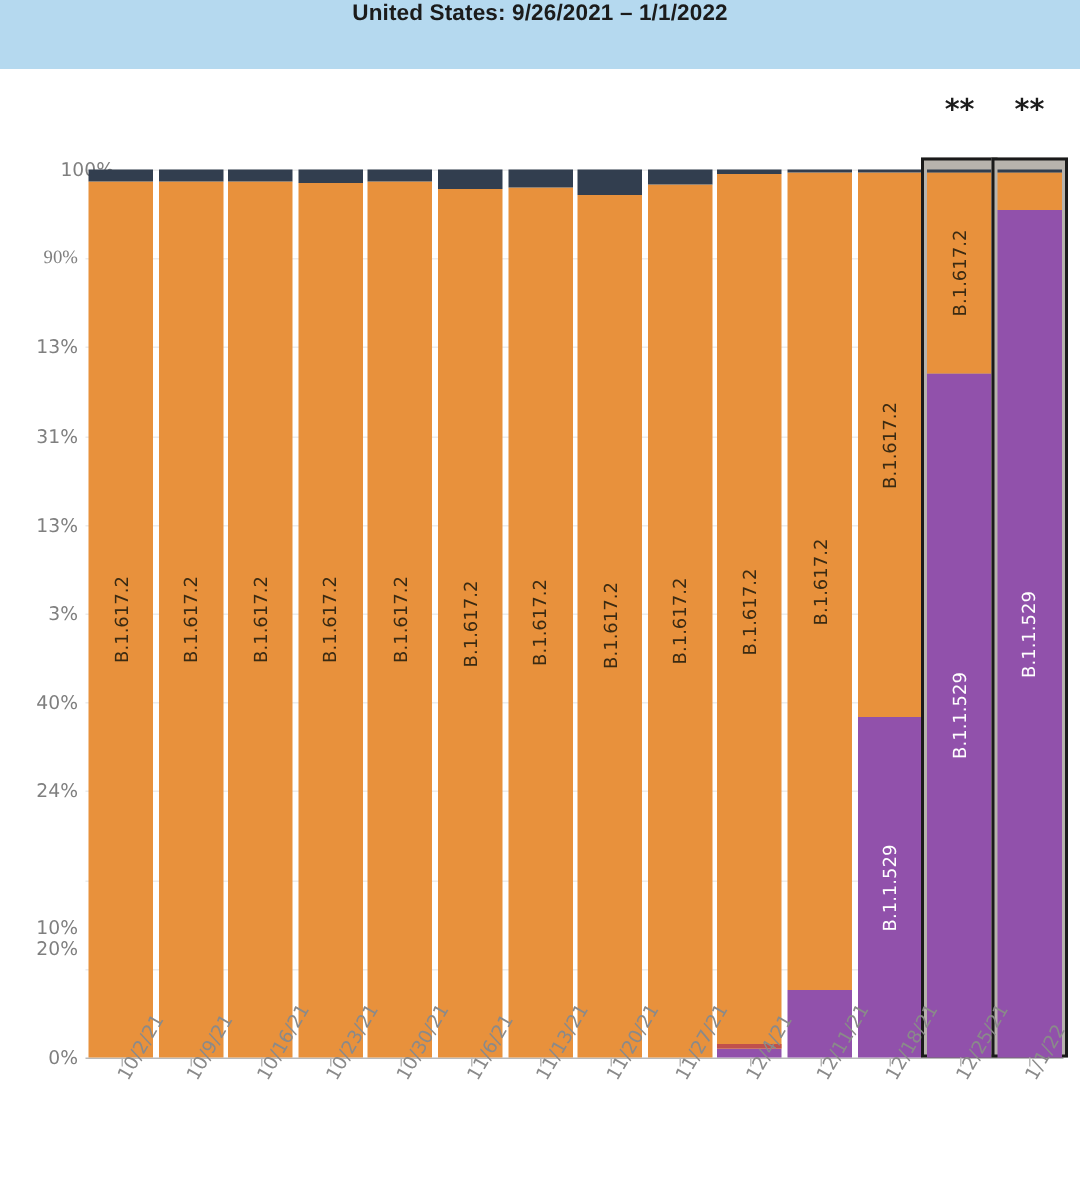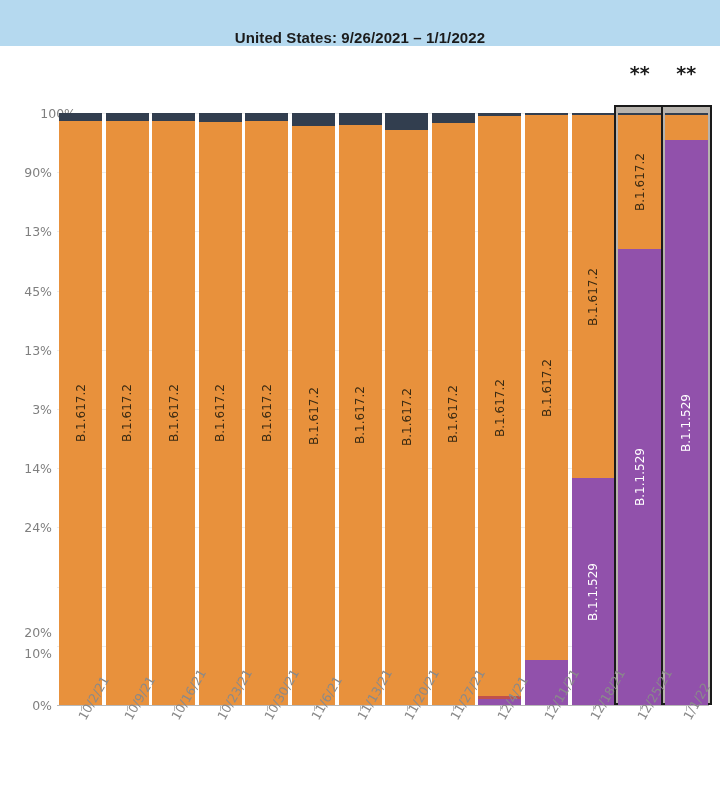--- a/index.html
+++ b/index.html
@@ -20,21 +20,21 @@
     height: 785px;
   }
   
   #title-bar {
     position: absolute;
     left: 0; top: 0;
     width: 720px;
     height: 46px;
     background: #b5d9ef;
     display: flex;
-    align-items: flex-end;
+    align-items: flex-start;
     justify-content: center;
   }
   #title-text {
     font-size: 15px;
     font-weight: bold;
     color: #1b1b1b;
     letter-spacing: 0.1px;
     font-family: "Liberation Sans", sans-serif;
   }
   
@@ -144,29 +144,29 @@
         <div class="gridline" style="top: 422.2px;"></div>
         <div class="gridline" style="top: 363px;"></div>
         <div class="gridline" style="top: 303.8px;"></div>
         <div class="gridline" style="top: 244.6px;"></div>
         <div class="gridline" style="top: 185.4px;"></div>
         <div class="gridline" style="top: 126.2px;"></div>
         <div class="gridline" style="top: 67px;"></div>
       </div>
     <div id="yticks">
         <div class="ytick" style="top: 659px;">0%</div>
-        <div class="ytick" style="top: 607px;">10%</div>
+        <div class="ytick" style="top: 572px;">10%</div>
         <div class="ytick" style="top: 540.6px; margin-top: 45px;">20%</div>
         <div class="ytick" style="top: 481.4px;">24%</div>
-        <div class="ytick" style="top: 422.2px;">14%</div>
+        <div class="ytick" style="top: 422.2px;">40%</div>
         <div class="ytick" style="top: 363px;">3%</div>
         <div class="ytick" style="top: 303.8px;">13%</div>
-        <div class="ytick" style="top: 244.6px;">45%</div>
+        <div class="ytick" style="top: 244.6px;">31%</div>
         <div class="ytick" style="top: 185.4px;">13%</div>
-        <div class="ytick" style="top: 126.2px;">90%</div>
+        <div class="ytick" style="top: 126.2px; font-family: Liberation Serif, serif;">90%</div>
         <div class="ytick" style="top: 67px; margin-left: 24px;">100%</div>
       </div>
     <div id="bars">
         <div class="bar-col" style="left: 59px; width: 43px; height: 592px; bottom: 80px;">
           <div class="seg" style="bottom: 0px; height: 583.712px; background: rgb(232, 145, 60);">
             <span class="seg-label dark">B.1.617.2</span>
           </div>
           <div class="seg" style="bottom: 583.712px; height: 8.288px; background: rgb(50, 62, 79);"></div>
         </div>
         <div class="bar-col" style="left: 105.6px; width: 43px; height: 592px; bottom: 80px;">

